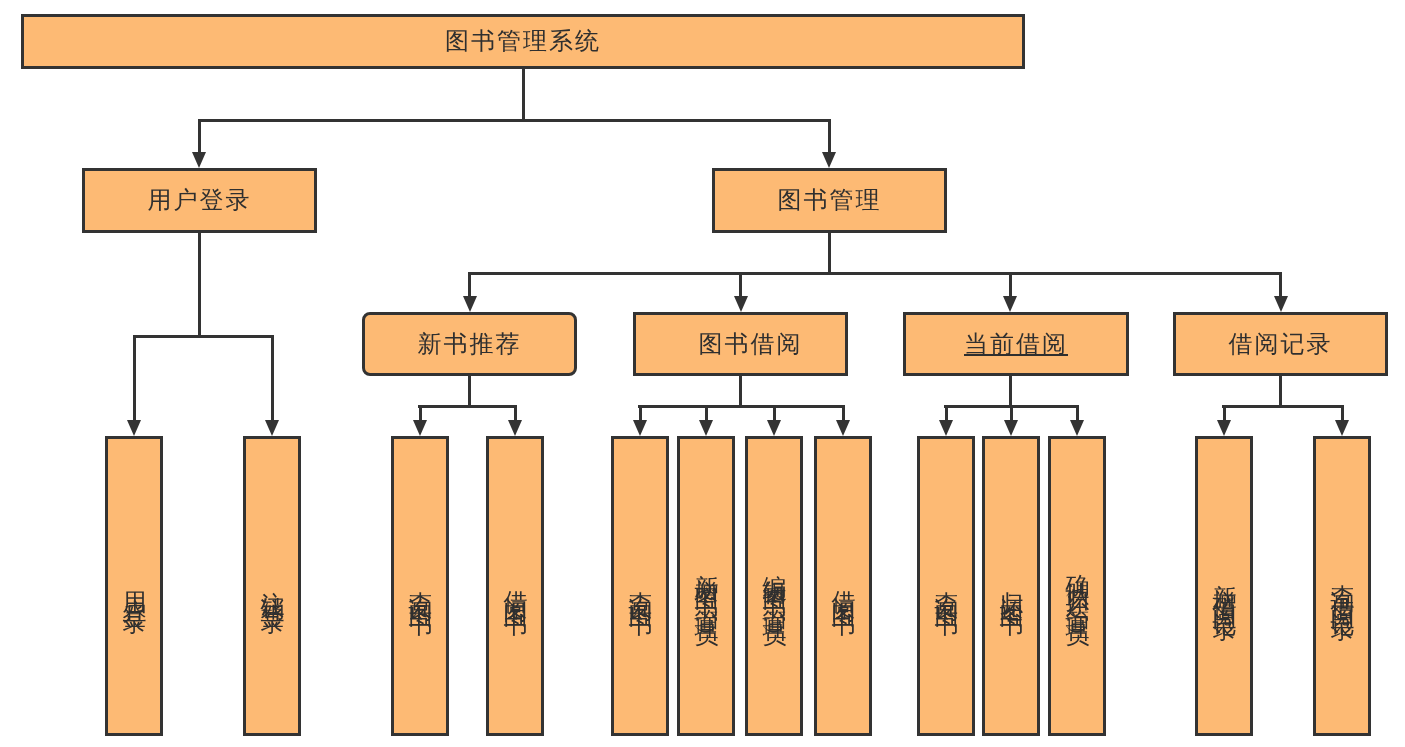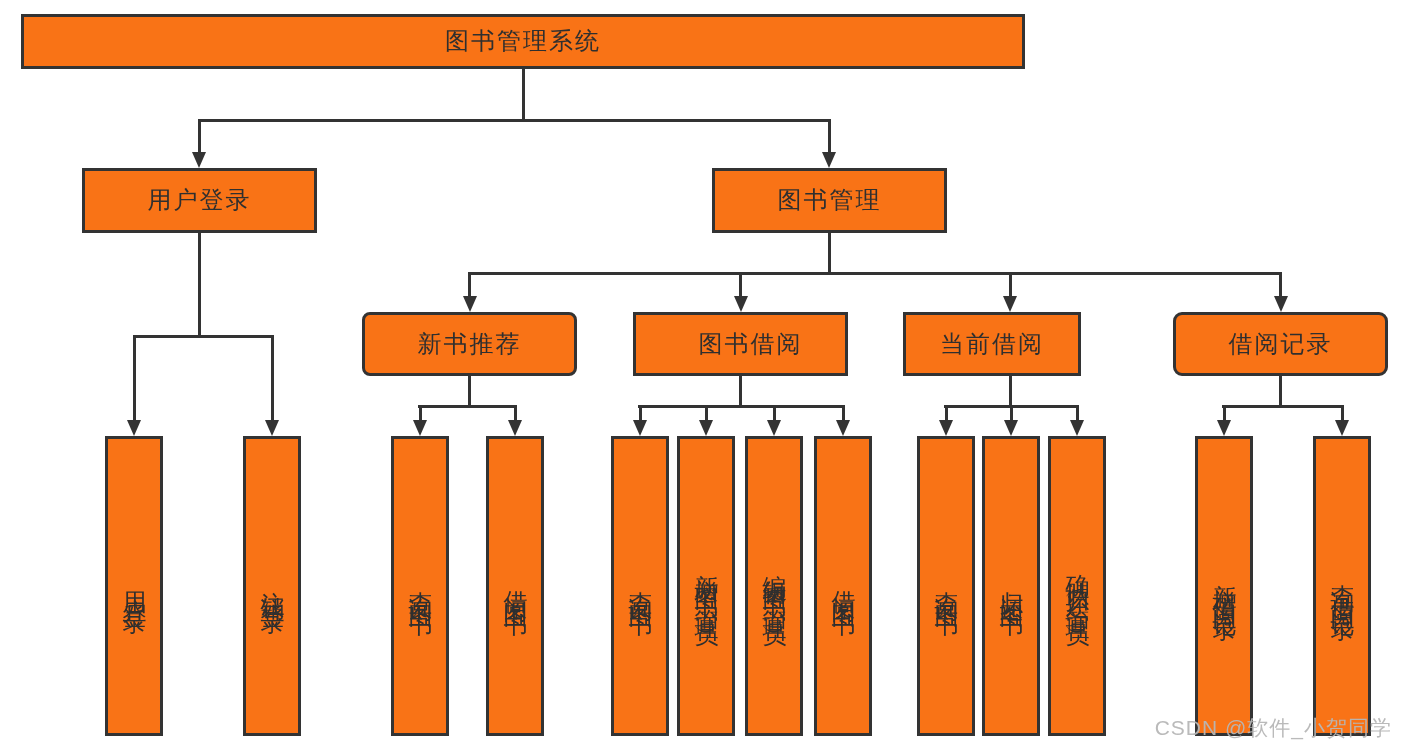--- a/index.html
+++ b/index.html
@@ -1,21 +1,21 @@
 <!DOCTYPE html>
 <html><head>
 <meta charset="utf-8">
 <style>
   html,body{margin:0;padding:0;background:#ffffff;}
   #canvas{
     position:relative;width:1405px;height:747px;background:#ffffff;
     font-family:"Liberation Sans","DejaVu Sans",sans-serif;overflow:hidden;
   }
   .box{
-    position:absolute;box-sizing:border-box;border:3px solid #333333;background:#f97316;
+    position:absolute;box-sizing:border-box;border:3px solid #333333;background:#fdba74;
     display:flex;align-items:center;justify-content:center;
     color:#2f2f2f;font-size:24px;letter-spacing:2px;line-height:1.2;z-index:2;
   }
   .vbox{
     writing-mode:vertical-rl;text-orientation:mixed;letter-spacing:7px;
     width:58px;height:300px;top:436px;
   }
   .v{position:absolute;width:3px;background:#333333;z-index:1;}
   .h{position:absolute;height:3px;background:#333333;z-index:1;}
   .a{
@@ -58,22 +58,22 @@
   <div class="v" style="left:739px;top:272px;height:28px;"></div>
   <div class="v" style="left:1009px;top:272px;height:28px;"></div>
   <div class="v" style="left:1279px;top:272px;height:28px;"></div>
   <div class="a" style="left:463px;top:296px;"></div>
   <div class="a" style="left:734px;top:296px;"></div>
   <div class="a" style="left:1003px;top:296px;"></div>
   <div class="a" style="left:1274px;top:296px;"></div>
 
   <div class="box" style="left:362px;top:312px;width:215px;height:64px;border-radius:8px;">新书推荐</div>
   <div class="box" style="left:633px;top:312px;width:215px;height:64px;padding-left:20px;">图书借阅</div>
-  <div class="box" style="left:903px;top:312px;width:178px;height:64px;">当前借阅</div>
-  <div class="box" style="left:1173px;top:312px;width:215px;height:64px;border-radius:9px;">借阅记录</div>
+  <div class="box" style="left:903px;top:312px;width:226px;height:64px;text-decoration:underline;">当前借阅</div>
+  <div class="box" style="left:1173px;top:312px;width:215px;height:64px;">借阅记录</div>
 
   <div class="v" style="left:468px;top:374px;height:34px;"></div>
   <div class="h" style="left:418px;top:405px;width:98px;"></div>
   <div class="v" style="left:419px;top:405px;height:18px;"></div>
   <div class="v" style="left:514px;top:405px;height:18px;"></div>
   <div class="a" style="left:413px;top:420px;"></div>
   <div class="a" style="left:508px;top:420px;"></div>
 
   <div class="v" style="left:739px;top:374px;height:34px;"></div>
   <div class="h" style="left:638px;top:405px;width:206px;"></div>
@@ -109,15 +109,14 @@
   <div class="box vbox" style="left:611px;">查询图书</div>
   <div class="box vbox" style="left:677px;">新增图书（管理员）</div>
   <div class="box vbox" style="left:745px;">编辑图书（管理员）</div>
   <div class="box vbox" style="left:814px;">借阅图书</div>
   <div class="box vbox" style="left:917px;">查询图书</div>
   <div class="box vbox" style="left:982px;">归还图书</div>
   <div class="box vbox" style="left:1048px;">确认归还（管理员）</div>
   <div class="box vbox" style="left:1195px;">新增借阅记录</div>
   <div class="box vbox" style="left:1313px;">查询借阅记录</div>
 
-  <div id="watermark">CSDN @软件_小贺同学</div>
 
 </div>
 
 </body></html>

